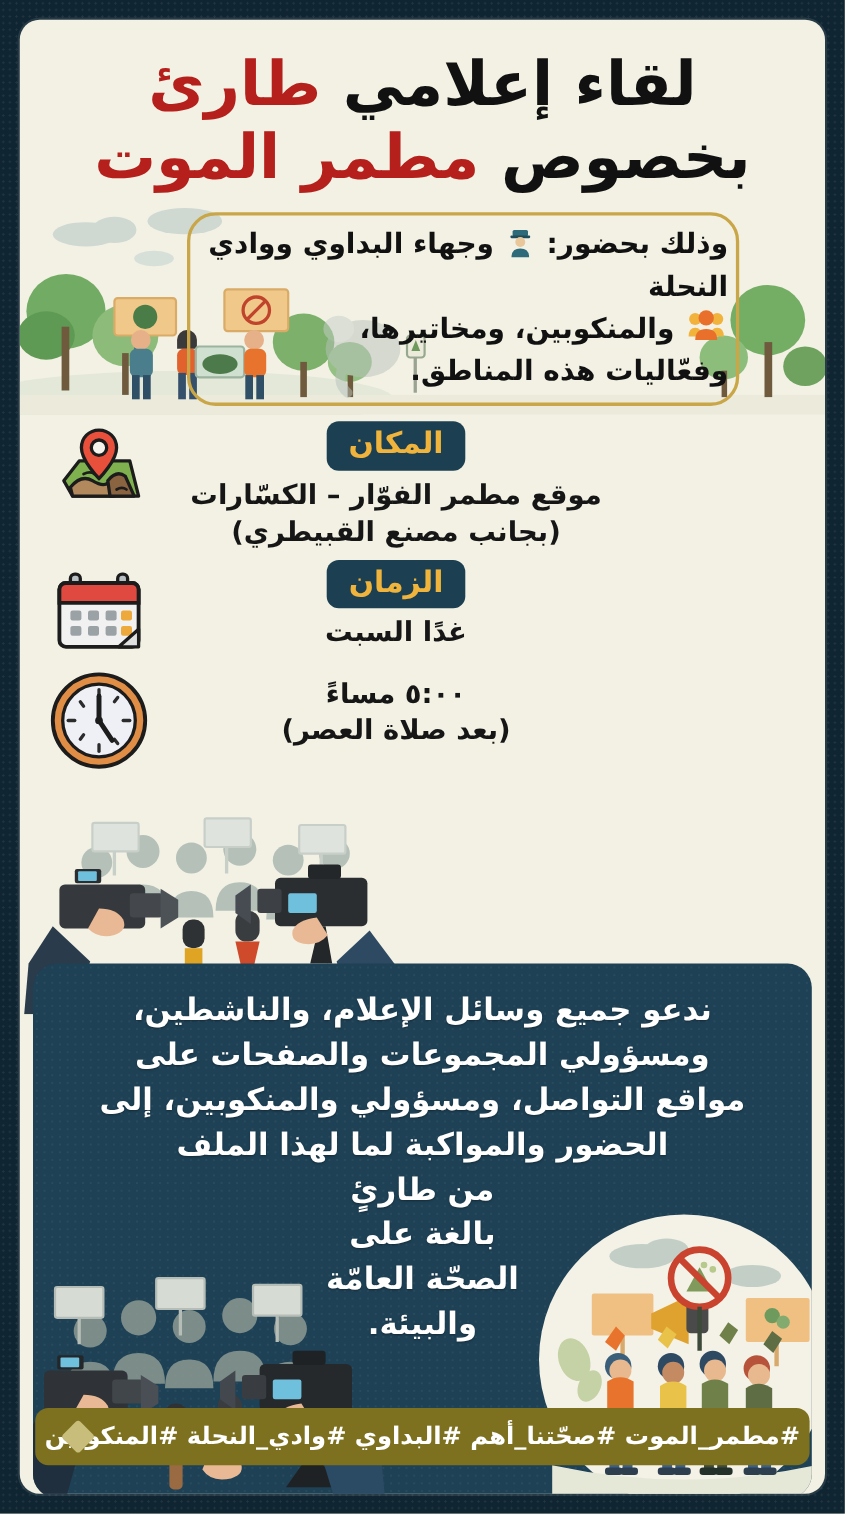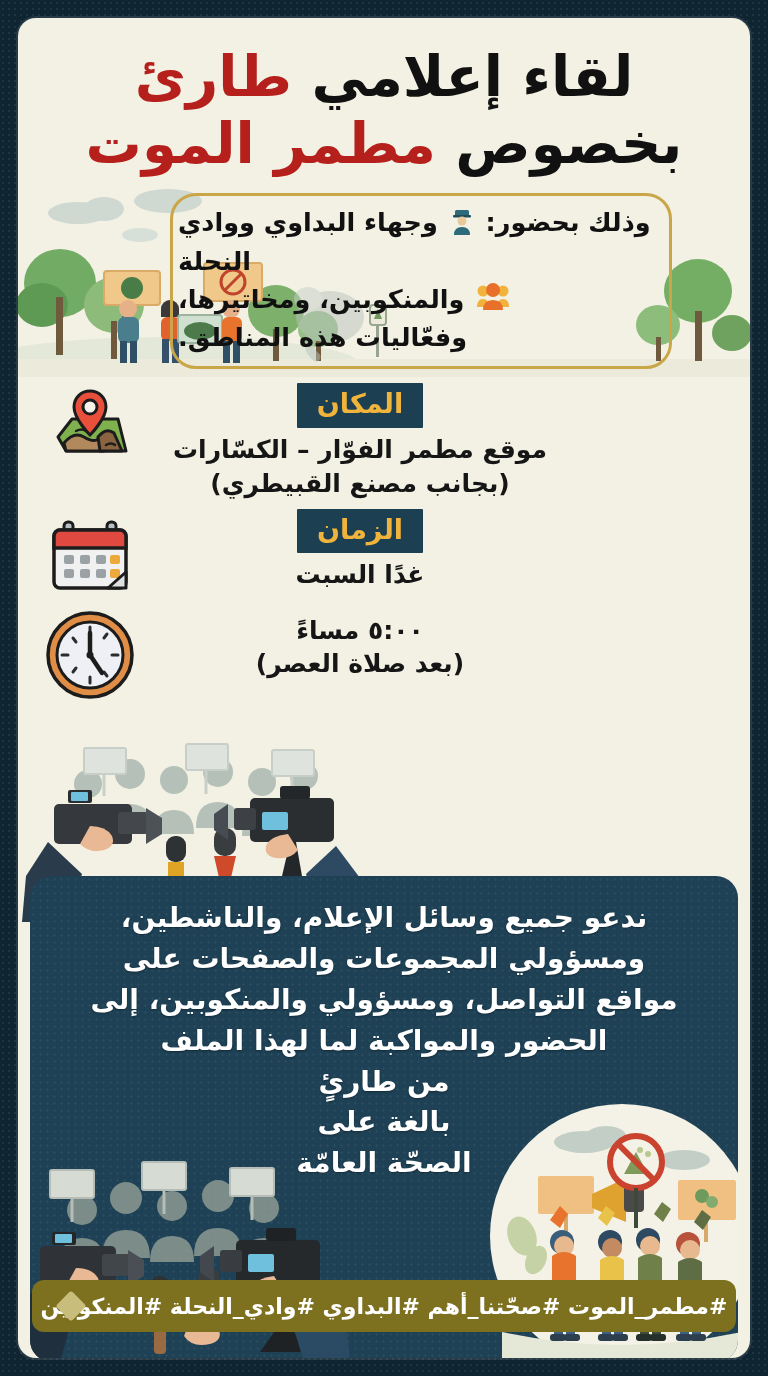--- a/index.html
+++ b/index.html
@@ -92,21 +92,21 @@
     border-radius: 26px;
     z-index: 2;
   }
   .attend-text {
     position: absolute;
     right: 88px;
     left: 160px;
     top: 16px;
     z-index: 3;
     direction: rtl;
-    text-align: left;
+    text-align: right;
     font-size: 25.5px;
     font-weight: 900;
     line-height: 1.5;
     color: #111;
   }
   .inline-ico { display: inline-block; vertical-align: -4px; margin: 0 3px; }
 
   
   .info-section { padding: 6px 26px 0 26px; }
 
@@ -132,21 +132,21 @@
     text-align: center;
     direction: rtl;
   }
   .badge {
     display: inline-block;
     background: #1c4052;
     color: #f0b43c;
     font-size: 27px;
     font-weight: 900;
     padding: 4px 20px 7px 20px;
-    border-radius: 1px;
+    border-radius: 11px;
     line-height: 1.25;
   }
   .info-text {
     margin-top: 5px;
     font-size: 25px;
     font-weight: 900;
     line-height: 1.35;
     color: #161616;
     direction: rtl;
   }
@@ -653,20 +653,21 @@
     </svg>
 
     <div class="cta-text">
       <div>ندعو جميع وسائل الإعلام، والناشطين،</div>
       <div>ومسؤولي المجموعات والصفحات على</div>
       <div>مواقع التواصل، ومسؤولي والمنكوبين، إلى</div>
       <div>الحضور والمواكبة لما لهذا الملف</div>
       <div>من طارئٍ</div>
       <div>بالغة على</div>
       <div>الصحّة العامّة</div>
+      <div>والبيئة.</div>
     </div>
   </div>
 
   <div class="footer">
     <span class="footer-text">#مطمر_الموت #صحّتنا_أهم #البداوي #وادي_النحلة #المنكوبين</span>
     <span class="footer-notch"></span>
   </div>
 
 </div>
 

